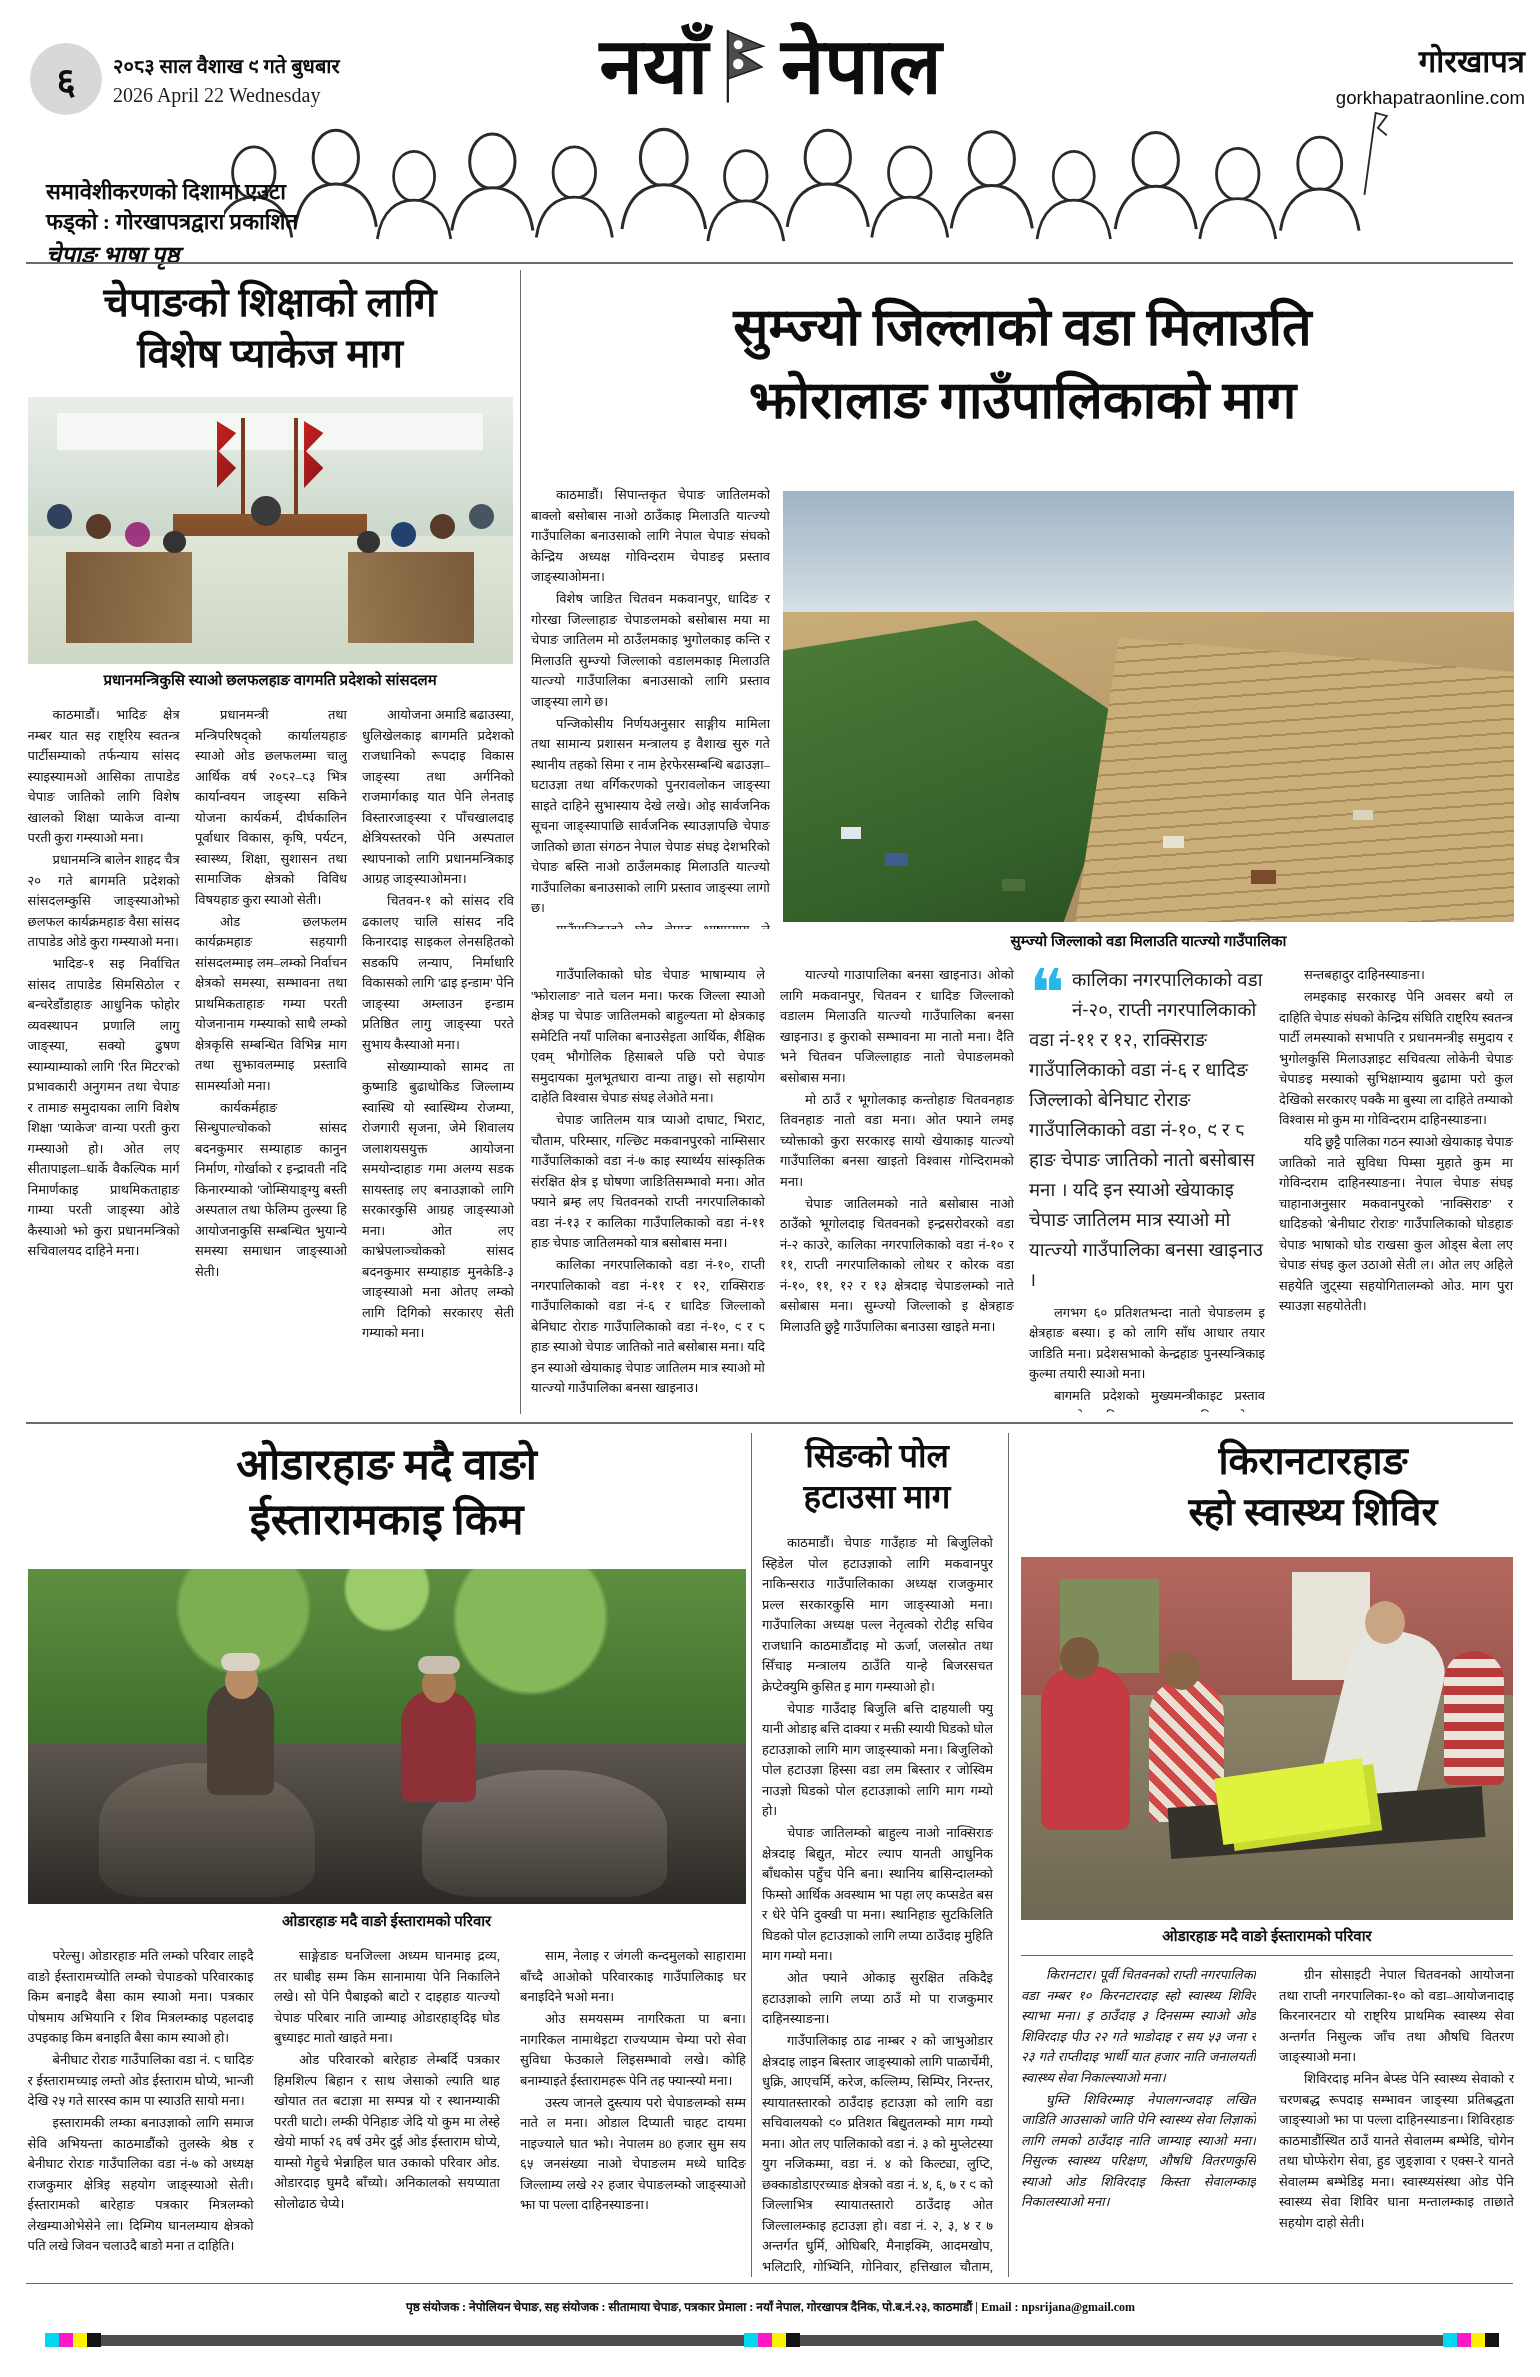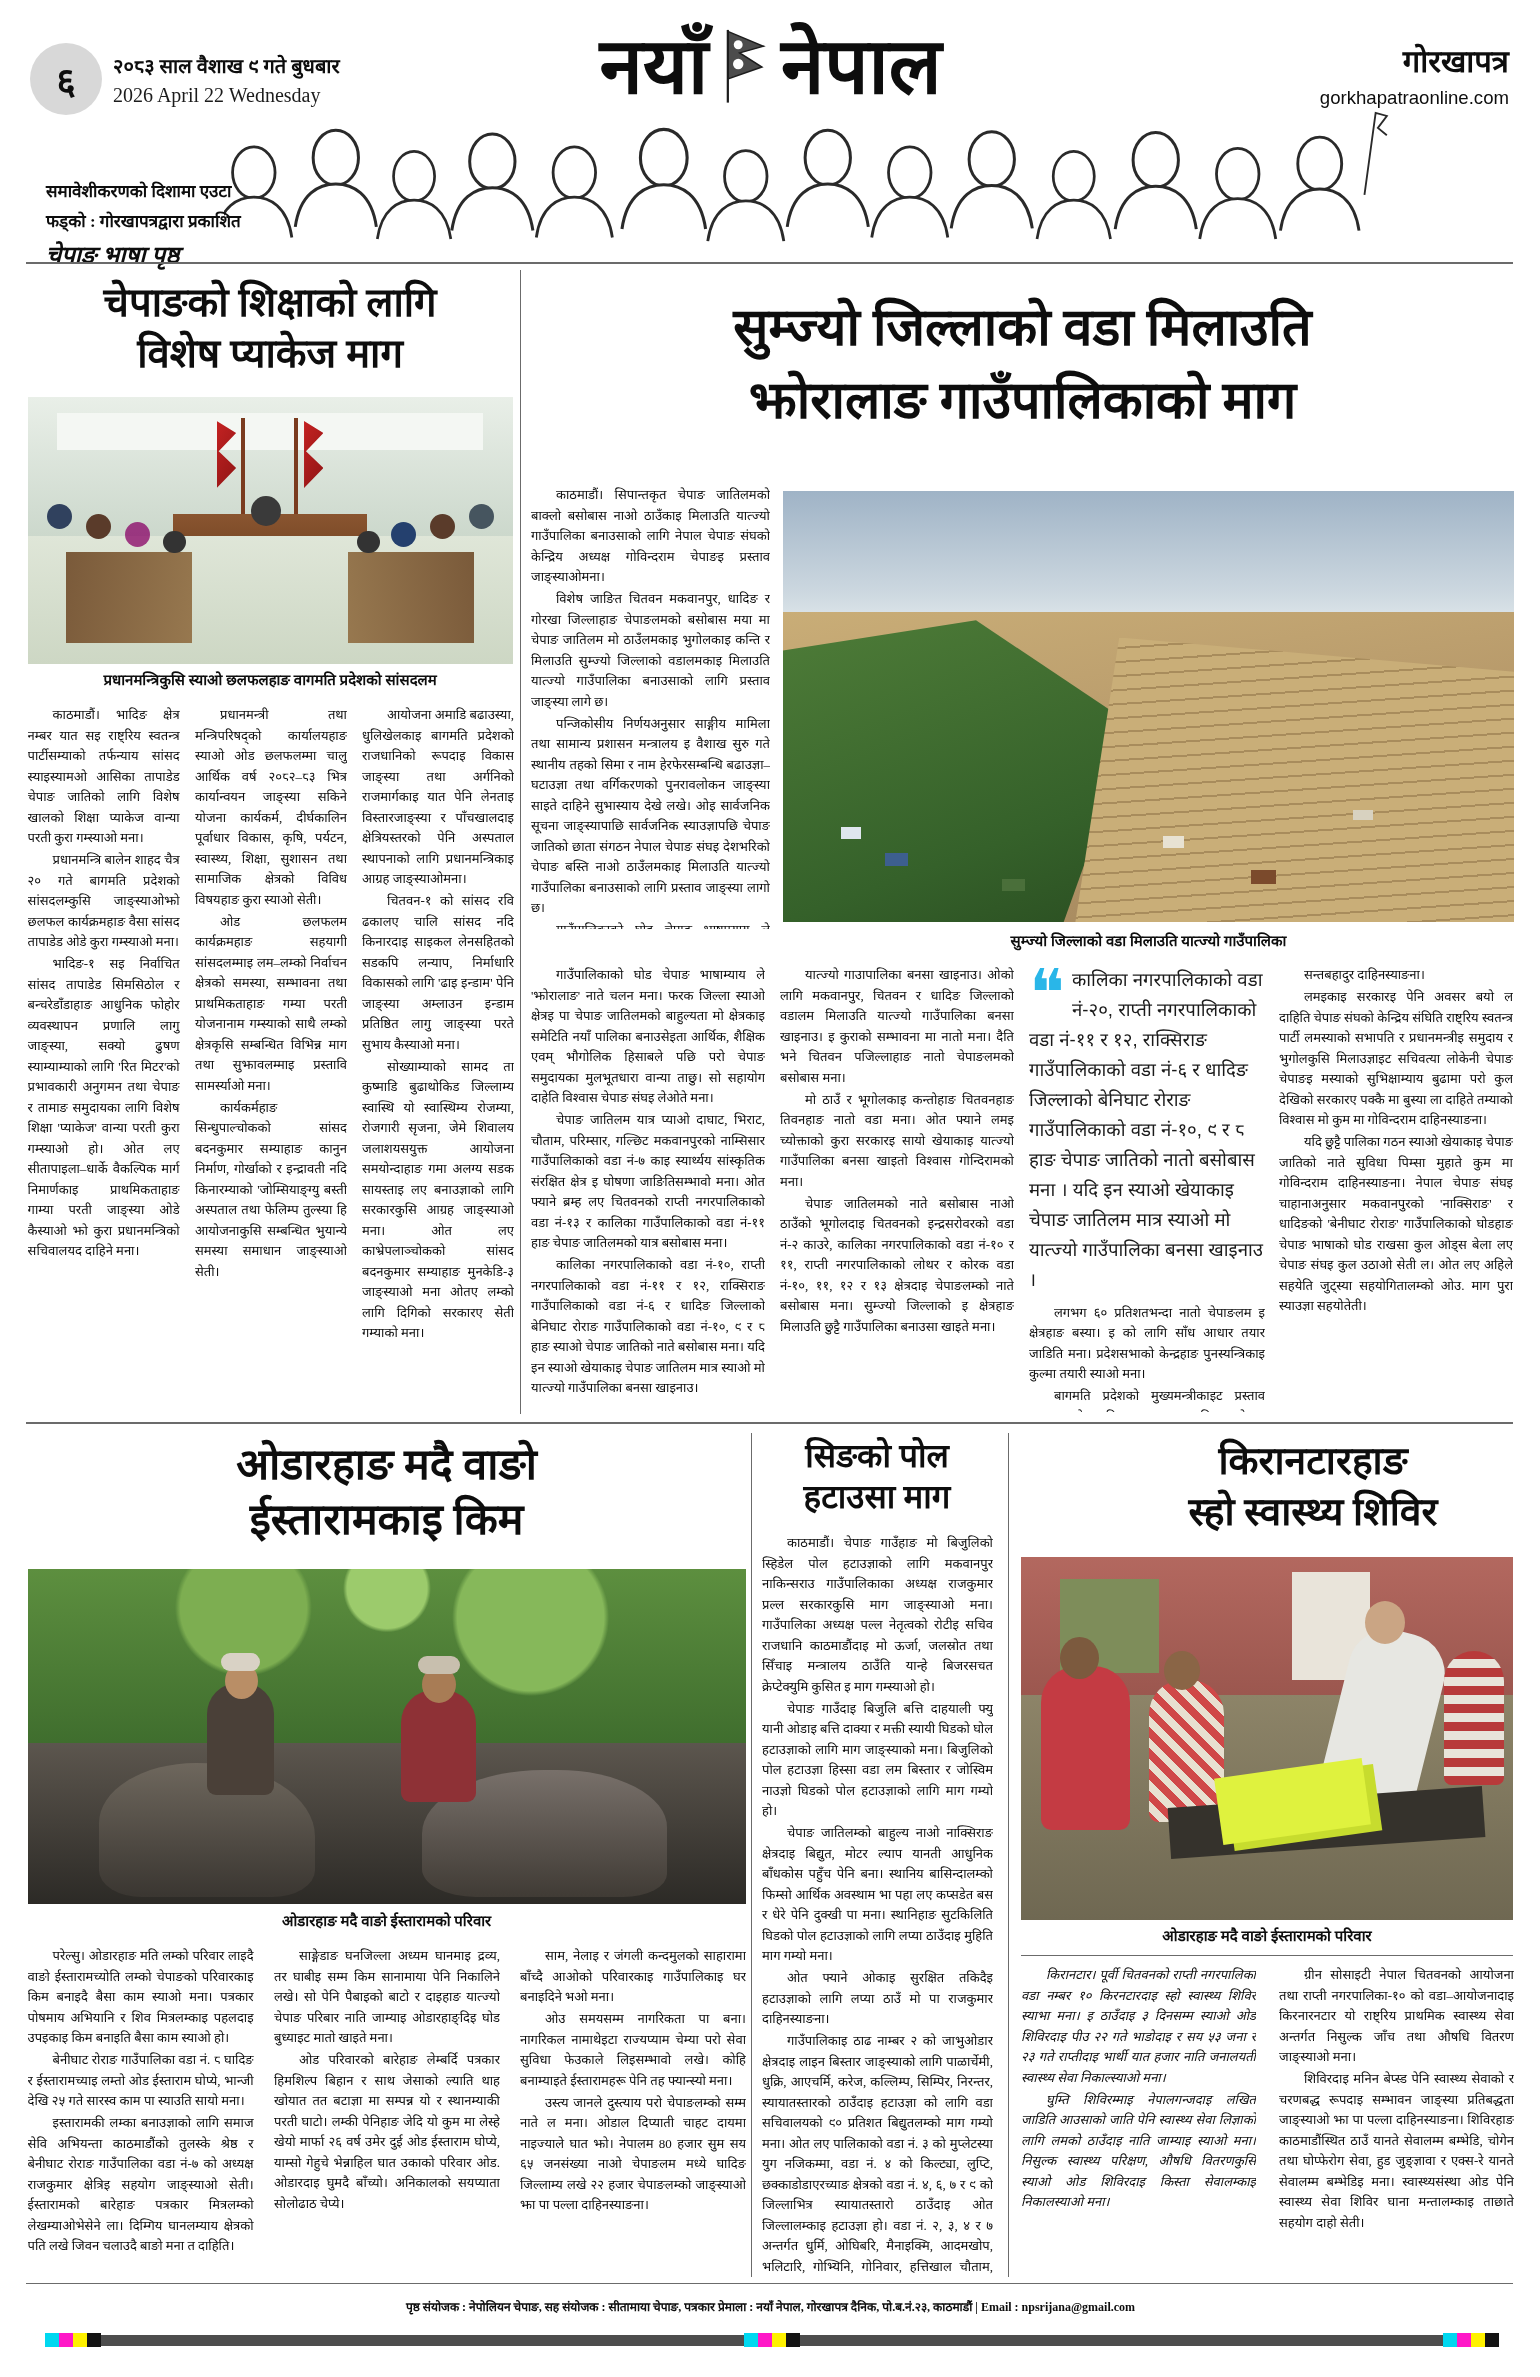--- a/index.html
+++ b/index.html
@@ -8,21 +8,21 @@
   .abs{position:absolute;}
   .rule{position:absolute;background:#6b6b6b;}
   
   .pagenum{width:72px;height:72px;border-radius:50%;background:#d8d8d8;display:flex;
            align-items:center;justify-content:center;font-size:37px;font-weight:bold;}
   .date-np{font-size:20px;font-weight:bold;}
   .date-en{font-size:20px;font-family:Liberation Serif, serif;color:#1c1c1c;margin-top:4.5px;}
   .masthead{display:flex;align-items:flex-end;gap:13.4px;font-size:78px;font-weight:bold;line-height:1;}
   .brand{font-size:31px;font-weight:bold;text-align:right;}
   .brand-url{font-size:18.6px;font-family:"Liberation Sans",sans-serif;text-align:right;margin-top:6px;}
-  .tagline{font-size:17px;font-weight:600;line-height:30px;}
+  .tagline{font-size:22px;font-weight:600;line-height:30px;}
   .section-label{font-size:24px;font-weight:bold;}
   
   .hl{position:absolute;text-align:center;font-weight:bold;line-height:1.28;}
   .hl-edu{font-size:40px;}
   .hl-main{font-size:52px;line-height:1.4;}
   .hl-odar{font-size:43px;}
   .hl-pole{font-size:33px;line-height:1.25;}
   .hl-health{font-size:39px;line-height:1.3;}
   
   .col{position:absolute;overflow:hidden;}
@@ -85,21 +85,21 @@
     <span>नयाँ</span>
     <svg width="46" height="78" viewBox="0 0 62 104">
       <path d="M8 4 L56 24 L24 33 L54 52 L8 68 Z" fill="#4c4c4c" stroke="#1d1d1d" stroke-width="2"></path>
       <circle cx="22" cy="22" r="6" fill="#fff"></circle>
       <circle cx="22" cy="48" r="7" fill="#fff"></circle>
       <line x1="8" y1="2" x2="8" y2="100" stroke="#1d1d1d" stroke-width="3"></line>
     </svg>
     <span>नेपाल</span>
   </div>
 
-  <div class="abs" style="right:32px;top:39px;">
+  <div class="abs" style="right:16px;top:39px;">
     <div class="brand">गोरखापत्र</div>
     <div class="brand-url">gorkhapatraonline.com</div>
   </div>
 
   <div class="abs tagline" style="left:46px;top:177px;">
     <div>समावेशीकरणको दिशामा एउटा</div>
     <div>फड्को : गोरखापत्रद्वारा प्रकाशित</div>
   </div>
   <div class="abs section-label" style="left:46px;top:237px;font-style:italic;">चेपाङ भाषा पृष्ठ</div>
 

